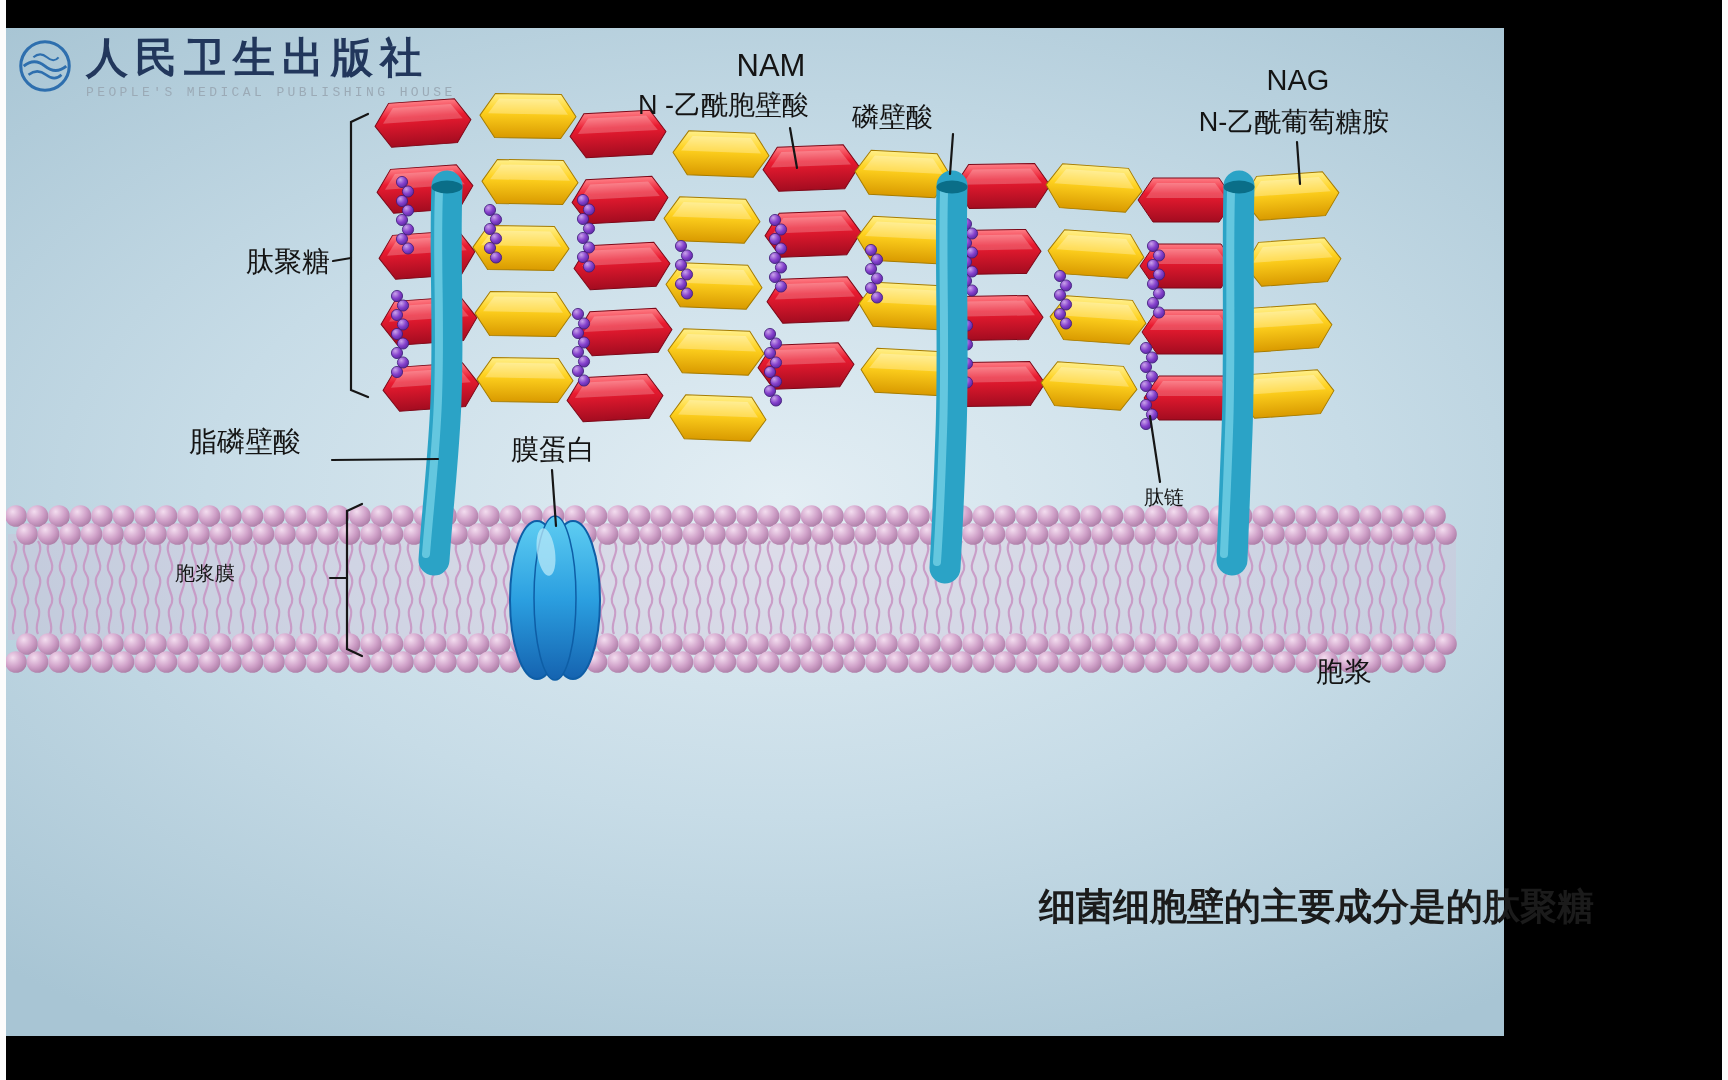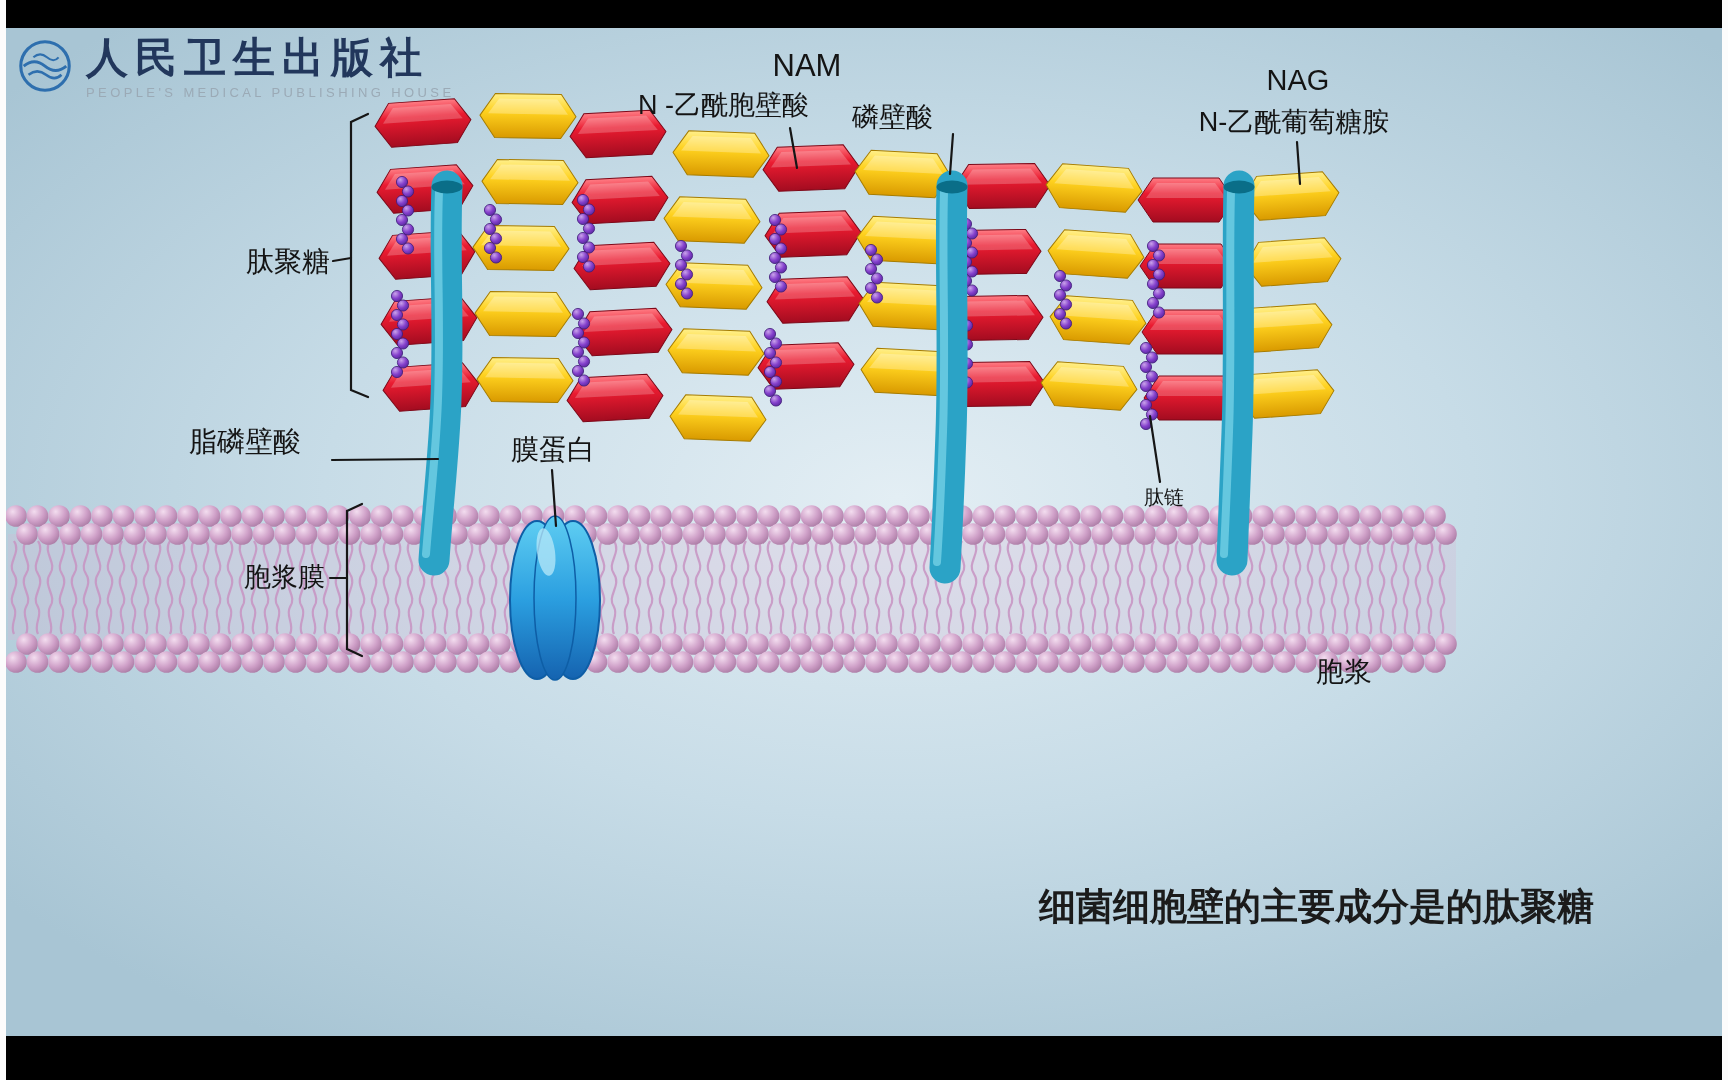--- a/index.html
+++ b/index.html
@@ -1,32 +1,32 @@
 <!DOCTYPE html>
 <html><head>
 <meta charset="utf-8">
 <style>
   html,body{margin:0;padding:0;background:#000;}
   .stage{position:relative;width:1728px;height:1080px;overflow:hidden;background:#000;
          font-family:"Liberation Sans",sans-serif;}
-  .content{position:absolute;left:0;top:0;width:1728px;height:1080px;
+  .content{position:absolute;left:0;top:0;width:1504px;height:1080px;
            background:radial-gradient(ellipse 1150px 640px at 52% 46%, #e3eef4 0%, #c7dce7 50%, #a8c5d4 100%);}
   #diagram{position:absolute;left:0;top:0;z-index:1;}
   .lbl{position:absolute;color:#141414;z-index:2;line-height:1.15;}
   .bar{position:absolute;left:0;width:1728px;background:#000;z-index:5;}
   .bar.top{top:0;height:28px;}
   .bar.bottom{top:1036px;height:44px;}
   .edge{position:absolute;top:0;height:1080px;width:6px;background:#fcfcfc;z-index:6;}
   .edge.left{left:0;}
   .edge.right{left:1722px;}
   .logo{position:absolute;left:14px;top:36px;display:flex;align-items:flex-start;z-index:3;}
   .logo-text{margin-left:10px;}
   .logo-zh{font-family:"Liberation Serif",serif;font-size:42px;font-weight:bold;color:#22375c;
            letter-spacing:7px;line-height:1.05;}
-  .logo-en{font-size:13px;color:#9baab6;letter-spacing:3.4px;margin-top:5px;}
+  .logo-en{font-size:13px;color:#9baab6;letter-spacing:3.4px;margin-top:5px;font-family:Liberation Mono, monospace;}
   .tail{fill:none;stroke:#c793c2;stroke-width:2.2;opacity:0.85;}
   .rod{fill:none;stroke:#2ba3c6;stroke-width:31;stroke-linecap:round;}
   .rodhl{fill:none;stroke:#7ed6e9;stroke-width:8;stroke-linecap:round;opacity:0.7;}
   .rodcap{fill:#0a6e88;}
 </style>
 </head>
 <body>
 
 <div class="stage">
   <div class="content">
@@ -655,29 +655,29 @@
         <path d="M10,31 q11,-9 22,0 t22,0" fill="none" stroke="#2e6fae" stroke-width="3"></path>
         <path d="M15,40 q9,-7 18,0 t16,0" fill="none" stroke="#2e6fae" stroke-width="2.6"></path>
         <path d="M20,22 q7,-6 14,0 t12,0" fill="none" stroke="#2e6fae" stroke-width="2.2"></path>
       </svg>
       <div class="logo-text">
         <div class="logo-zh">人民卫生出版社</div>
         <div class="logo-en">PEOPLE'S MEDICAL PUBLISHING HOUSE</div>
       </div>
     </div>
 
-    <div class="lbl" style="left:707px;top:48px;width:200px;text-align:center;font-size:31px">NAM</div>
+    <div class="lbl" style="left:671px;top:48px;width:200px;text-align:center;font-size:31px">NAM</div>
     <div class="lbl" style="left:638px;top:90px;width:300px;text-align:left;font-size:27px">N -乙酰胞壁酸</div>
     <div class="lbl" style="left:852px;top:102px;width:200px;text-align:left;font-size:27px">磷壁酸</div>
     <div class="lbl" style="left:1198px;top:64px;width:200px;text-align:center;font-size:29px">NAG</div>
     <div class="lbl" style="left:1144px;top:107px;width:300px;text-align:center;font-size:27px">N-乙酰葡萄糖胺</div>
     <div class="lbl" style="left:180px;top:246px;width:150px;text-align:right;font-size:28px">肽聚糖</div>
     <div class="lbl" style="left:160px;top:426px;width:170px;text-align:center;font-size:28px">脂磷壁酸</div>
     <div class="lbl" style="left:453px;top:434px;width:200px;text-align:center;font-size:28px">膜蛋白</div>
-    <div class="lbl" style="left:175px;top:562px;width:150px;text-align:right;font-size:27px">胞浆膜</div>
+    <div class="lbl" style="left:175px;top:562px;width:150px;text-align:left;font-size:20px">胞浆膜</div>
     <div class="lbl" style="left:1064px;top:486px;width:200px;text-align:center;font-size:20px">肽链</div>
     <div class="lbl" style="left:1316px;top:656px;font-size:28px">胞浆</div>
     <div class="lbl" style="left:0;top:886px;width:1594px;text-align:right;font-size:37px;font-weight:600;color:#1b1b1b">细菌细胞壁的主要成分是的肽聚糖</div>
   </div>
 
   <div class="bar top"></div>
   <div class="bar bottom"></div>
   <div class="edge left"></div>
   <div class="edge right"></div>
 </div>

